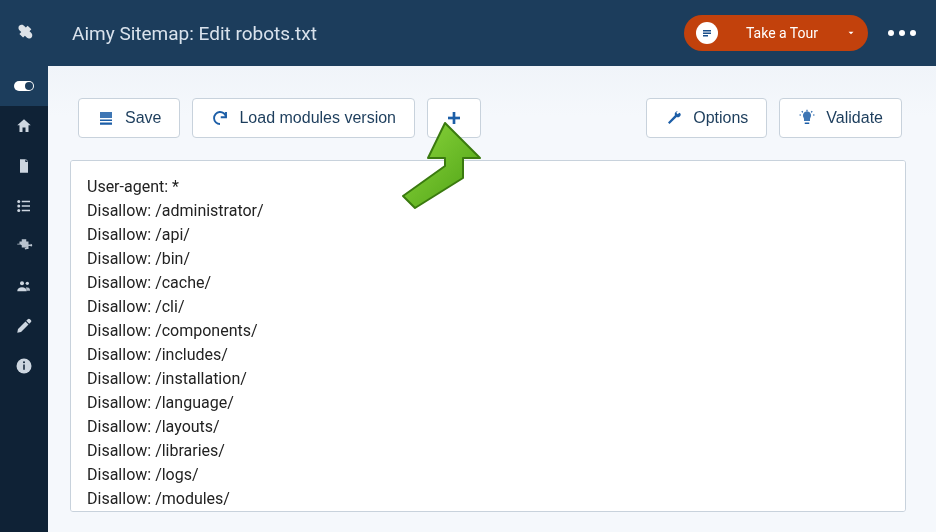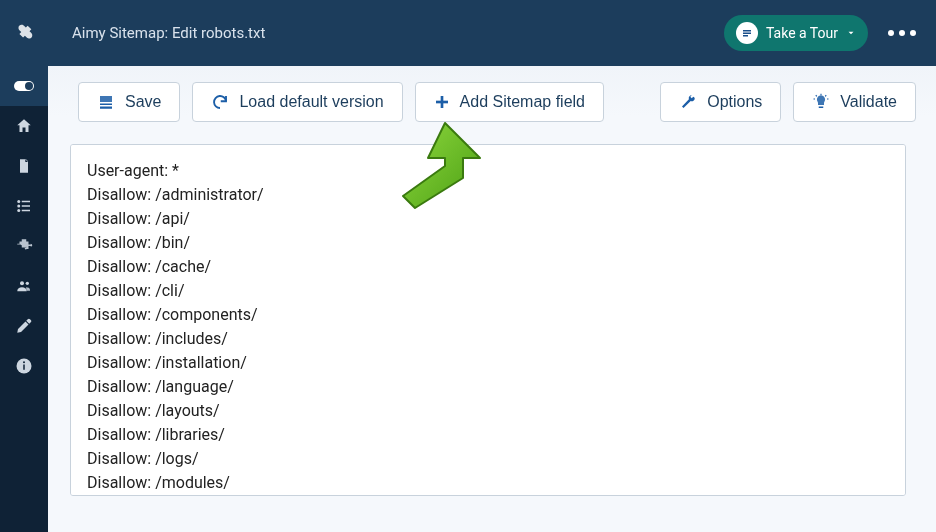--- a/index.html
+++ b/index.html
@@ -20,37 +20,38 @@
     color: #fff;
   }
   .header-logo {
     width: 48px;
     height: 66px;
     display: flex;
     align-items: center;
     justify-content: center;
   }
   .header-title {
-    font-size: 15px;
+    font-size: 19px;
     font-weight: 400;
     margin-left: 24px;
     flex: 1;
     color: #d9e2ec;
   }
   .pill {
-    background: #0f766e;
+    background: #c2410c;
     border-radius: 20px;
     height: 36px;
     display: flex;
     align-items: center;
     padding: 0 12px;
     margin-left: 10px;
     color: #fff;
     font-size: 14px;
     cursor: pointer;
+    gap: 20px;
   }
   .pill-icon-circle {
     width: 22px;
     height: 22px;
     border-radius: 50%;
     background: #fff;
     margin-right: 8px;
     display: flex;
     align-items: center;
     justify-content: center;
@@ -90,24 +91,25 @@
     background: #1c3d5c;
     color: #fff;
   }
   .main {
     flex: 1;
     background: #f5f8fc;
     background: linear-gradient(#f0f4f9, #f5f8fc 50px);
     overflow: hidden;
   }
   .toolbar {
-    padding: 16px 20px 22px 30px;
+    padding: 16px 34px 22px 30px;
     display: flex;
     gap: 12px;
     flex-wrap: wrap;
+    margin-top: 16px;
   }
   .btn {
     background: #fff;
     border: 1px solid #c8d2dc;
     border-radius: 4px;
     height: 40px;
     padding: 0 18px;
     display: flex;
     align-items: center;
     font-size: 16px;
@@ -243,30 +245,29 @@
         </span>
         <span>Save</span>
       </button>
       <button class="btn">
         <span class="icon">
           <svg width="18" height="18" viewBox="0 0 24 24" fill="none" stroke="#1c5ea7" stroke-width="2.5">
               <path d="M20 11A8 8 0 1 0 12 20"></path>
               <path d="M20 4v7h-7" fill="none"></path>
             </svg>
         </span>
-        <span>Load default version</span>
+        <span>Load modules version</span>
       </button>
       <button class="btn">
         <span class="icon">
           <svg width="16" height="16" viewBox="0 0 24 24" fill="#1c5ea7">
               <rect x="10" y="3" width="4" height="18"></rect>
               <rect x="3" y="10" width="18" height="4"></rect>
             </svg>
         </span>
-        <span>Add Sitemap field</span>
       </button>
       <div class="spacer"></div>
       <button class="btn">
         <span class="icon">
           <svg width="18" height="18" viewBox="0 0 24 24" fill="#1c5ea7">
               <path d="M21 7a4 4 0 0 1-5.4 3.8L6 20l-2-2 9.2-9.6A4 4 0 0 1 17 3l-2 2 2 2 2-2a4 4 0 0 1 2 2z"></path>
             </svg>
         </span>
         <span>Options</span>
       </button>

